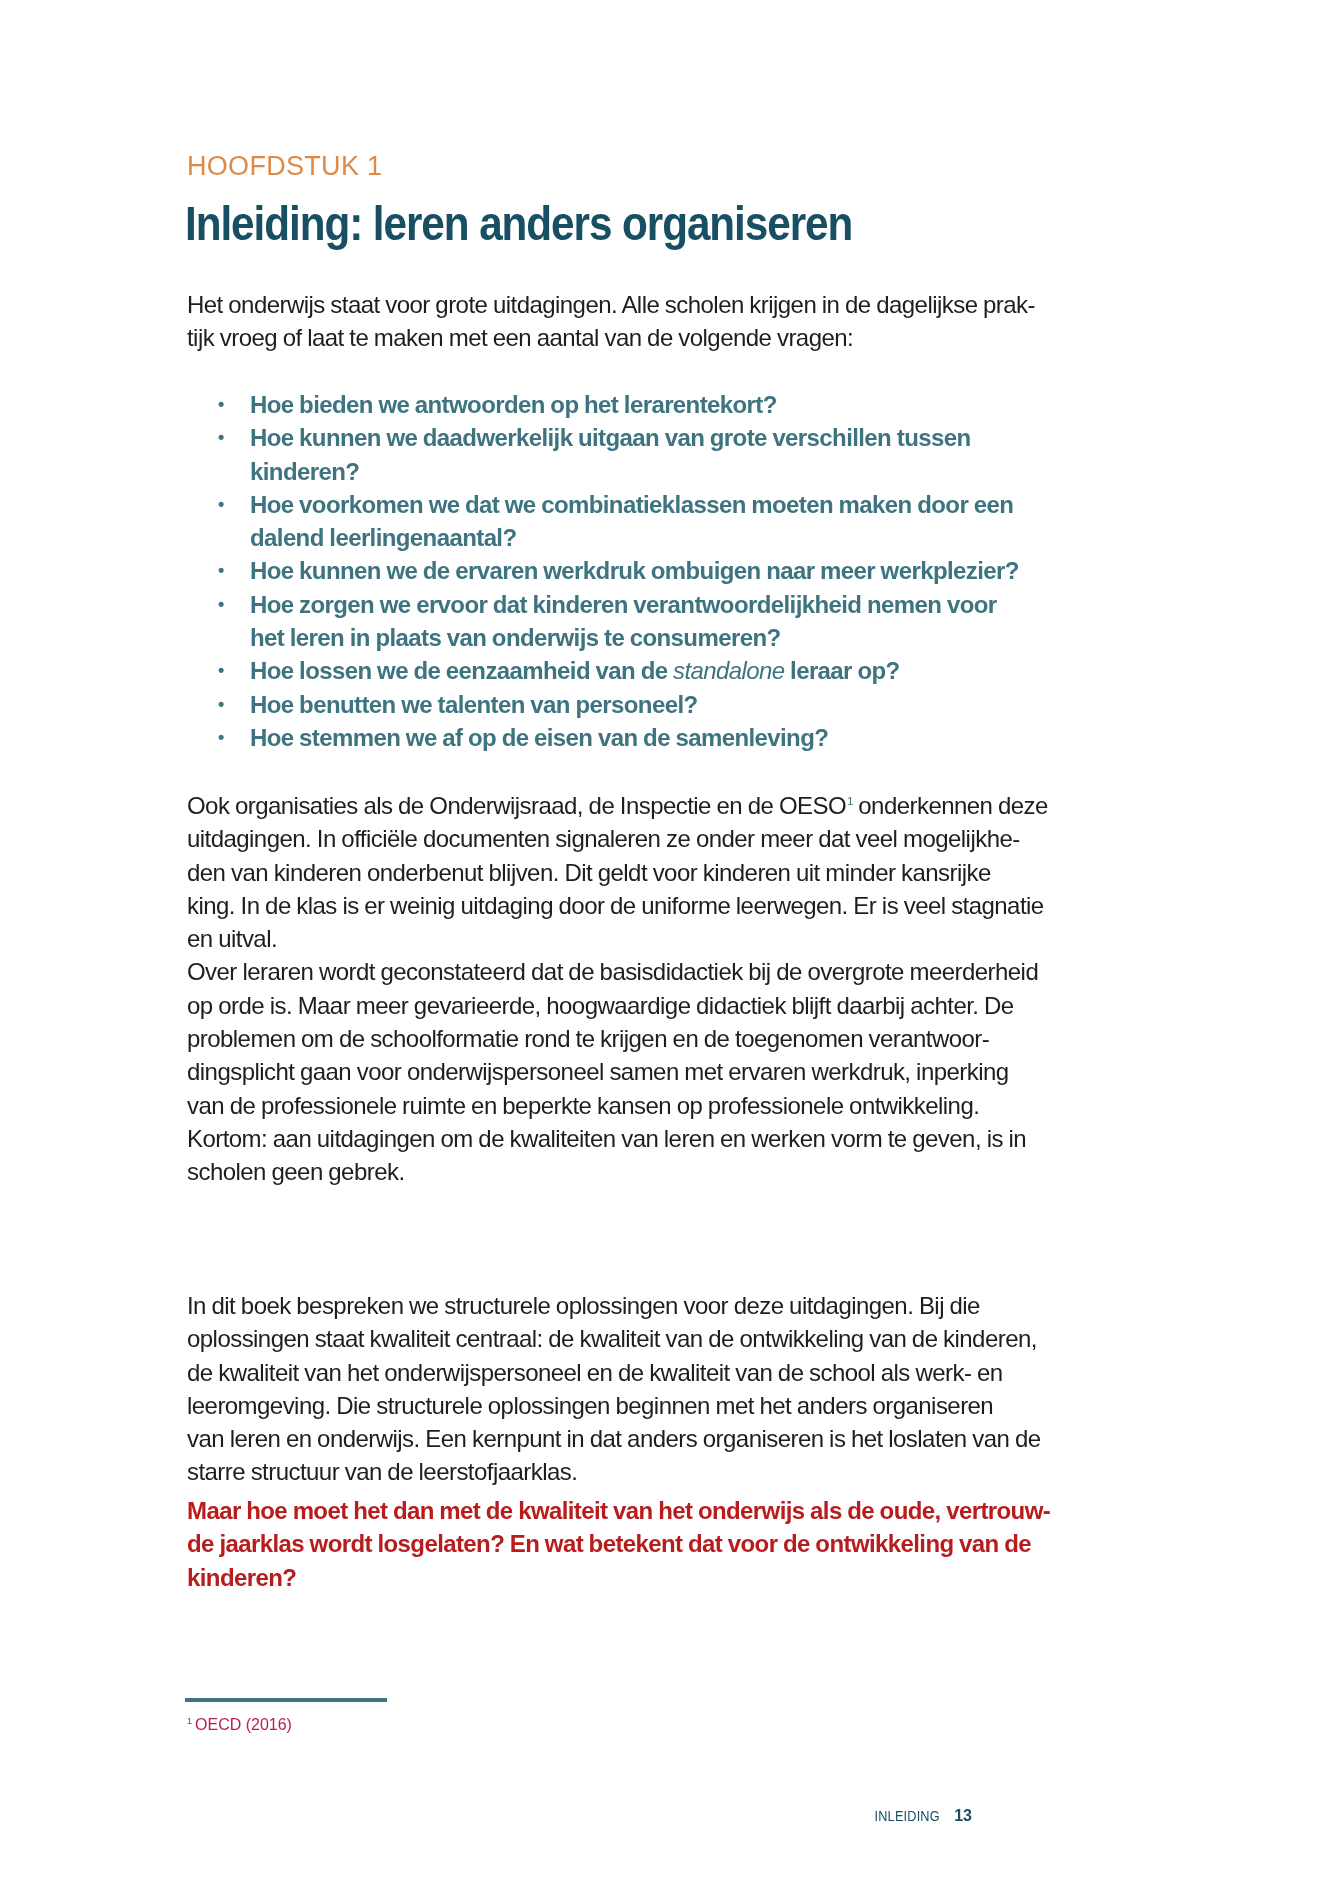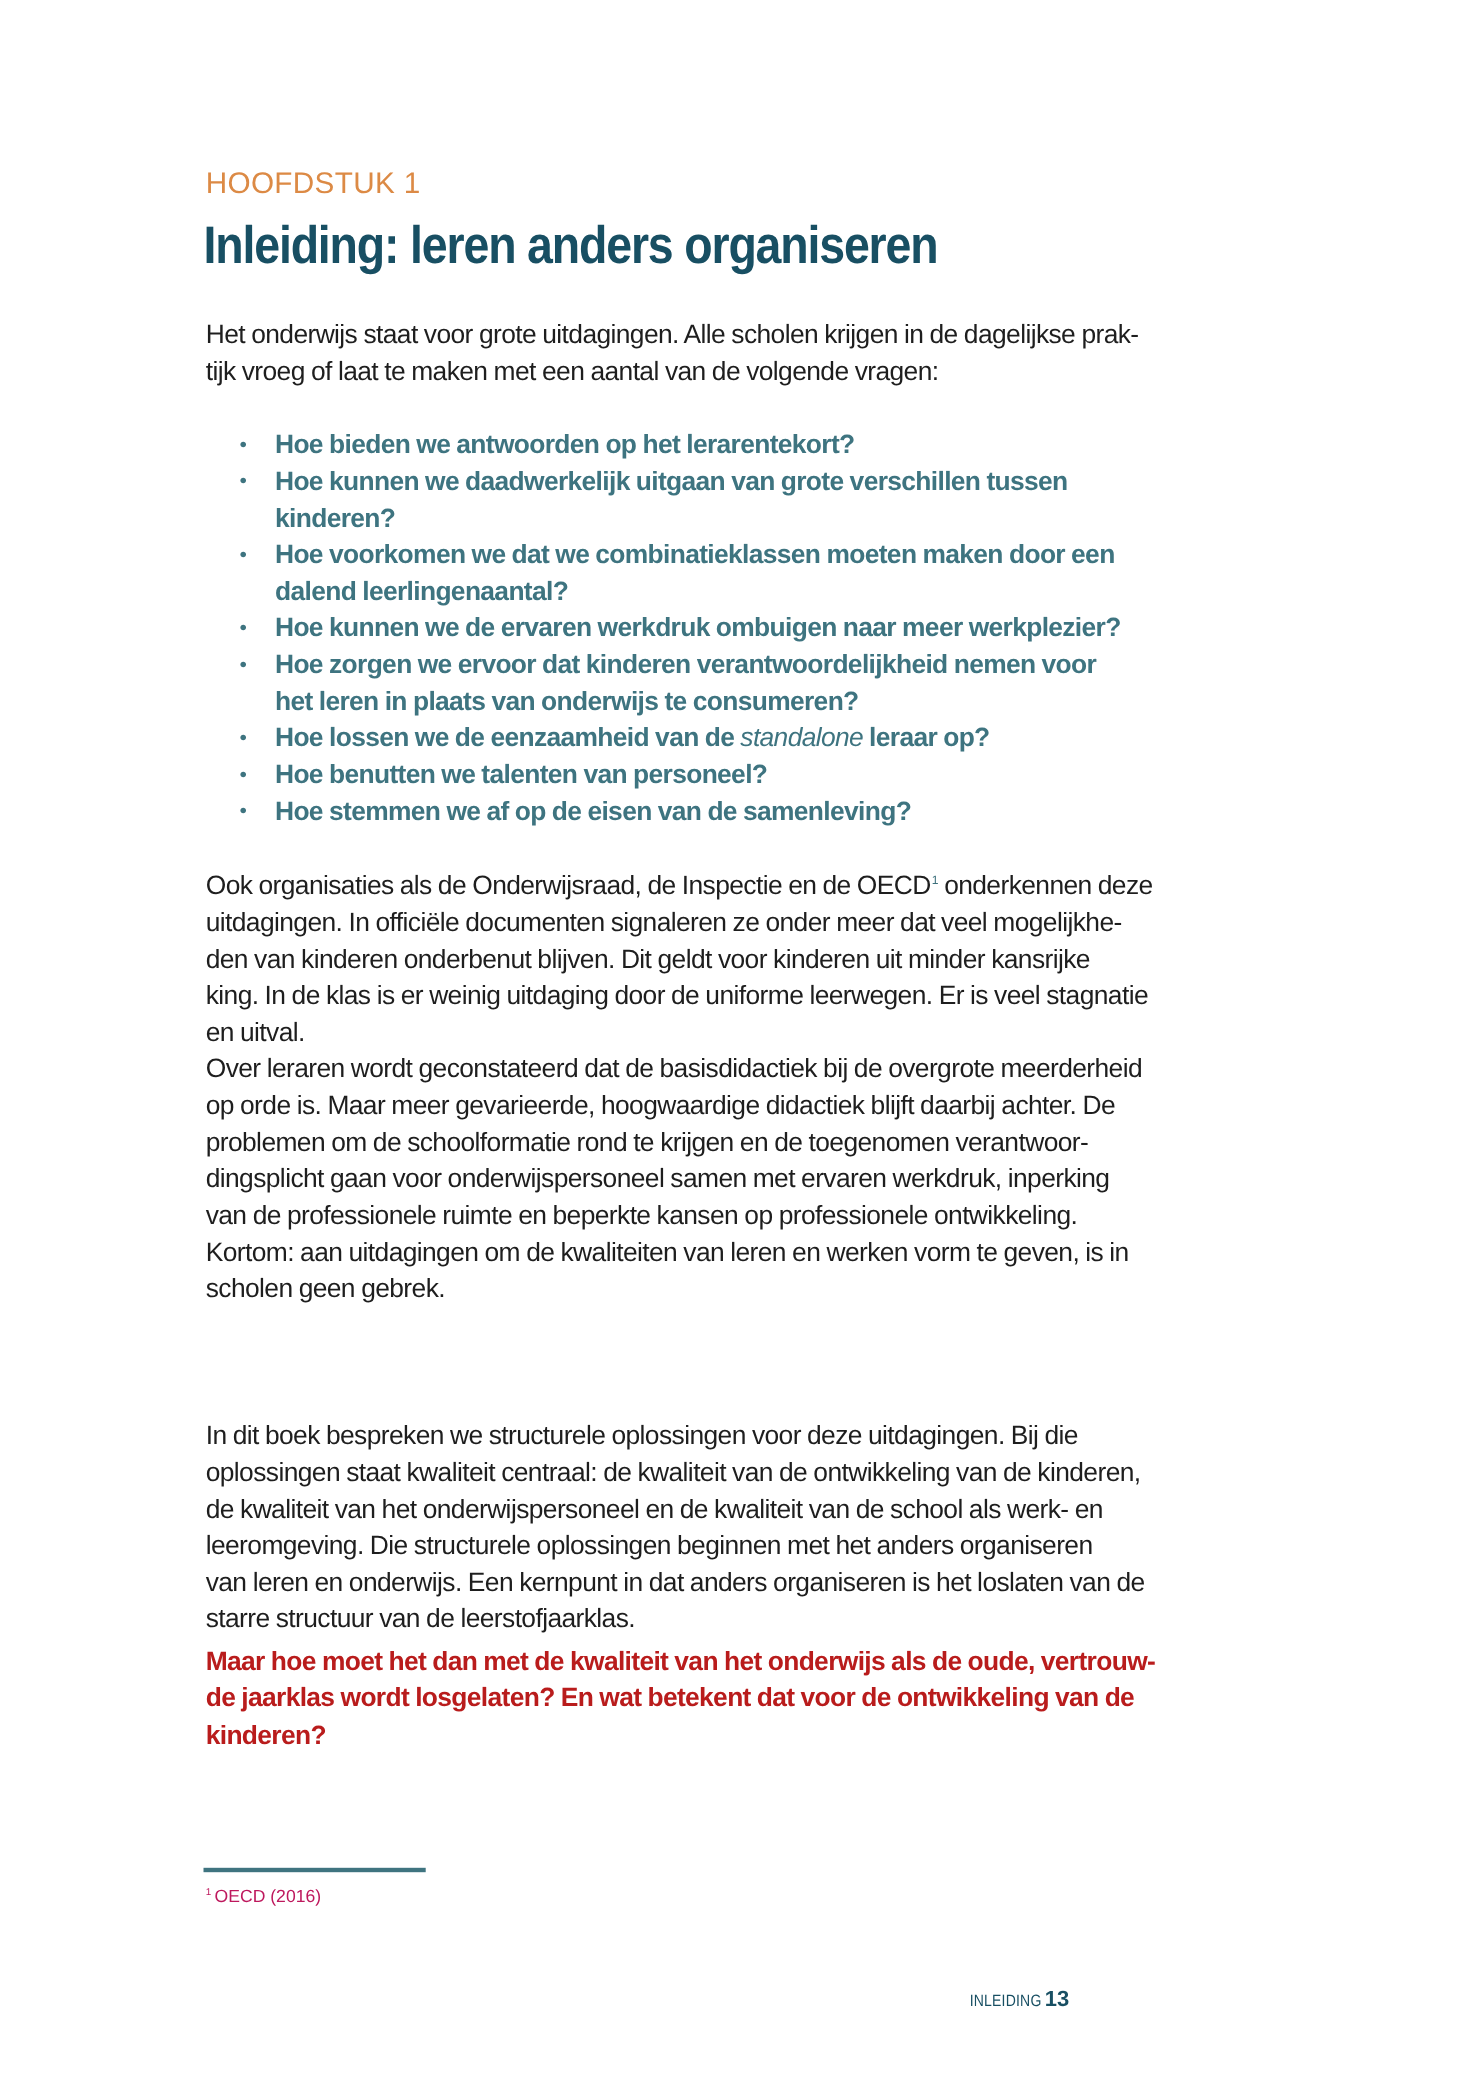--- a/index.html
+++ b/index.html
@@ -148,23 +148,23 @@
       line-height: 1;
     }
     .page-footer .section {
       font-size: 15px;
       letter-spacing: 0.2px;
       transform: scaleX(0.85);
       display: inline-block;
       transform-origin: right center;
     }
     .page-footer .num {
-      font-size: 20px;
-      font-weight: 700;
-      margin-left: 3px;
+      font-size: 16px;
+      font-weight: 700;
+      margin-left: 14px;
     }
   </style>
 </head>
 <body>
 
 <div class="page">
 
   <div class="chapter-label">HOOFDSTUK 1</div>
   <h1 class="chapter-title" style="margin:0;">Inleiding: leren anders organiseren</h1>
 
@@ -205,21 +205,21 @@
       <span class="bullet">•</span>
       <span class="line">Hoe benutten we talenten van personeel?</span>
     </li>
     <li>
       <span class="bullet">•</span>
       <span class="line">Hoe stemmen we af op de eisen van de samenleving?</span>
     </li>
   </ul>
 
   <div class="body-text para1">
-    <span class="line"><span>Ook organisaties als de Onderwijsraad, de Inspectie en de OECD</span><sup class="fn">1</sup><span> onderkennen deze</span></span>
+    <span class="line"><span>Ook organisaties als de Onderwijsraad, de Inspectie en de OESO</span><sup class="fn">1</sup><span> onderkennen deze</span></span>
     <span class="line">uitdagingen. In officiële documenten signaleren ze onder meer dat veel mogelijkhe-</span>
     <span class="line">den van kinderen onderbenut blijven. Dit geldt voor kinderen uit minder kansrijke</span>
     <span class="line">king. In de klas is er weinig uitdaging door de uniforme leerwegen. Er is veel stagnatie</span>
     <span class="line">en uitval.</span>
     <span class="line">Over leraren wordt geconstateerd dat de basisdidactiek bij de overgrote meerderheid</span>
     <span class="line">op orde is. Maar meer gevarieerde, hoogwaardige didactiek blijft daarbij achter. De</span>
     <span class="line">problemen om de schoolformatie rond te krijgen en de toegenomen verantwoor-</span>
     <span class="line">dingsplicht gaan voor onderwijspersoneel samen met ervaren werkdruk, inperking</span>
     <span class="line">van de professionele ruimte en beperkte kansen op professionele ontwikkeling.</span>
     <span class="line">Kortom: aan uitdagingen om de kwaliteiten van leren en werken vorm te geven, is in</span>

